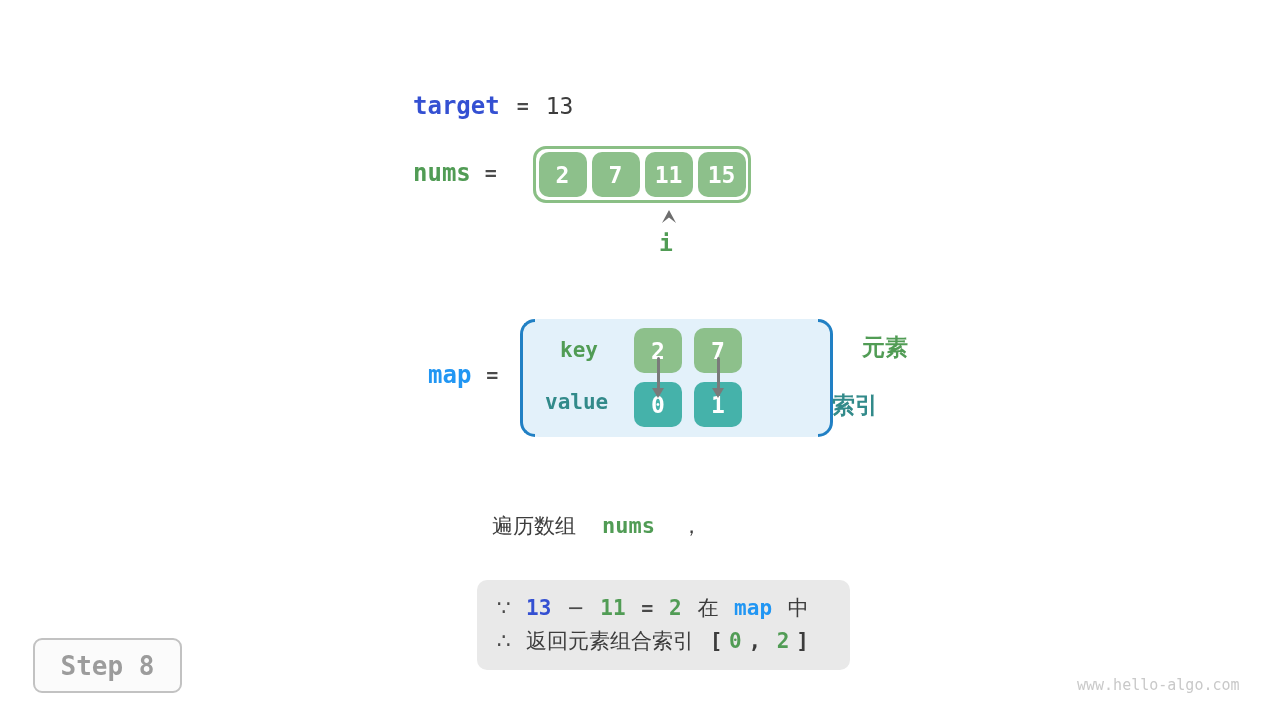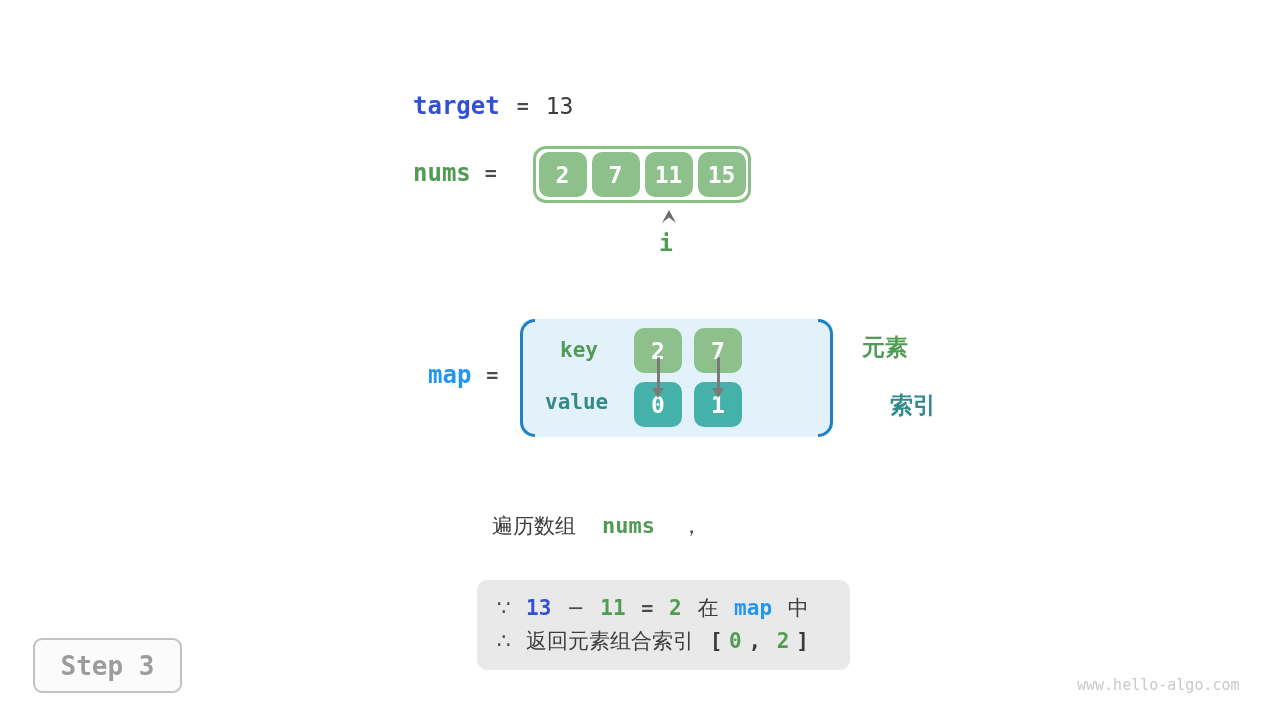--- a/index.html
+++ b/index.html
@@ -34,39 +34,39 @@
   .cell-teal{background:#45b2aa;}
 
   
   .caret{position:absolute;left:662px;top:210px;width:14px;height:13px;background:#6e6e6e;
       clip-path:polygon(50% 0,100% 100%,50% 58%,0 100%);}
   .pointer-i{position:absolute;left:659px;top:230px;font-size:23px;}
 
   
   .map-label{left:428px;top:361px;gap:15px;}
   .map-box{position:absolute;left:520px;top:319px;width:313px;height:118px;
-      background:#e3f1fa;border-radius:12px;}
+      background:#e3f1fa;border-radius:19px;}
   .bracket{position:absolute;top:0;bottom:0;width:15px;box-sizing:border-box;}
   .bracket-left{left:0;border:3px solid #2180c4;border-right:none;border-radius:16px 0 0 16px;}
   .bracket-right{right:0;border:3px solid #2180c4;border-left:none;border-radius:0 16px 16px 0;}
   .map-rowlabel{position:absolute;font-family:"DejaVu Sans Mono","Liberation Mono",monospace;
       font-weight:bold;font-size:21px;}
   .key-label{left:40px;top:19px;}
   .value-label{left:25px;top:71px;}
   .map-cell{position:absolute;}
   .kcell1{left:114px;top:9px;}  .kcell2{left:174px;top:9px;}
   .vcell1{left:114px;top:63px;} .vcell2{left:174px;top:63px;}
   .kv-arrow{position:absolute;width:13px;height:42px;top:38px;}
   .kv-arrow .line{position:absolute;left:5px;top:0;width:3px;height:33px;background:#7a7a7a;border-radius:2px;}
   .kv-arrow .head{position:absolute;left:0;top:31px;width:0;height:0;
       border-left:6.5px solid transparent;border-right:6.5px solid transparent;border-top:10px solid #7a7a7a;}
   .arrow1{left:132px;} .arrow2{left:192px;}
   .side-label{position:absolute;font-size:23px;font-weight:bold;}
   .side-el{left:862px;top:332px;}
-  .side-idx{left:890px;top:390px;}
+  .side-idx{left:832px;top:390px;}
 
   
   .caption{left:492px;top:512px;gap:26px;align-items:baseline;}
   .caption-text{font-size:21px;color:#3c3c3c;}
   .caption-code{font-size:22px;}
 
   
   .conclusion{position:absolute;left:477px;top:580px;width:373px;height:90px;background:#e9e9e9;
       border-radius:10px;box-sizing:border-box;padding:12px 0 0 20px;font-size:21px;line-height:33px;}
   .conclusion .tok{margin-right:9px;}
@@ -157,17 +157,17 @@
       <span class="tok c-gray">∴</span>
       <span class="tok c-dark">返回元素组合索引</span>
       <span class="tight codetok c-dark">[</span>
       <span class="tight codetok c-green">0</span>
       <span class="tok codetok c-dark">,</span>
       <span class="tight codetok c-green">2</span>
       <span class="tight codetok c-dark">]</span>
     </div>
   </div>
 
-  <div class="step-badge">Step 3</div>
+  <div class="step-badge">Step 8</div>
 
   <div class="watermark">www.hello-algo.com</div>
 
 </div>
 
 </body></html>

